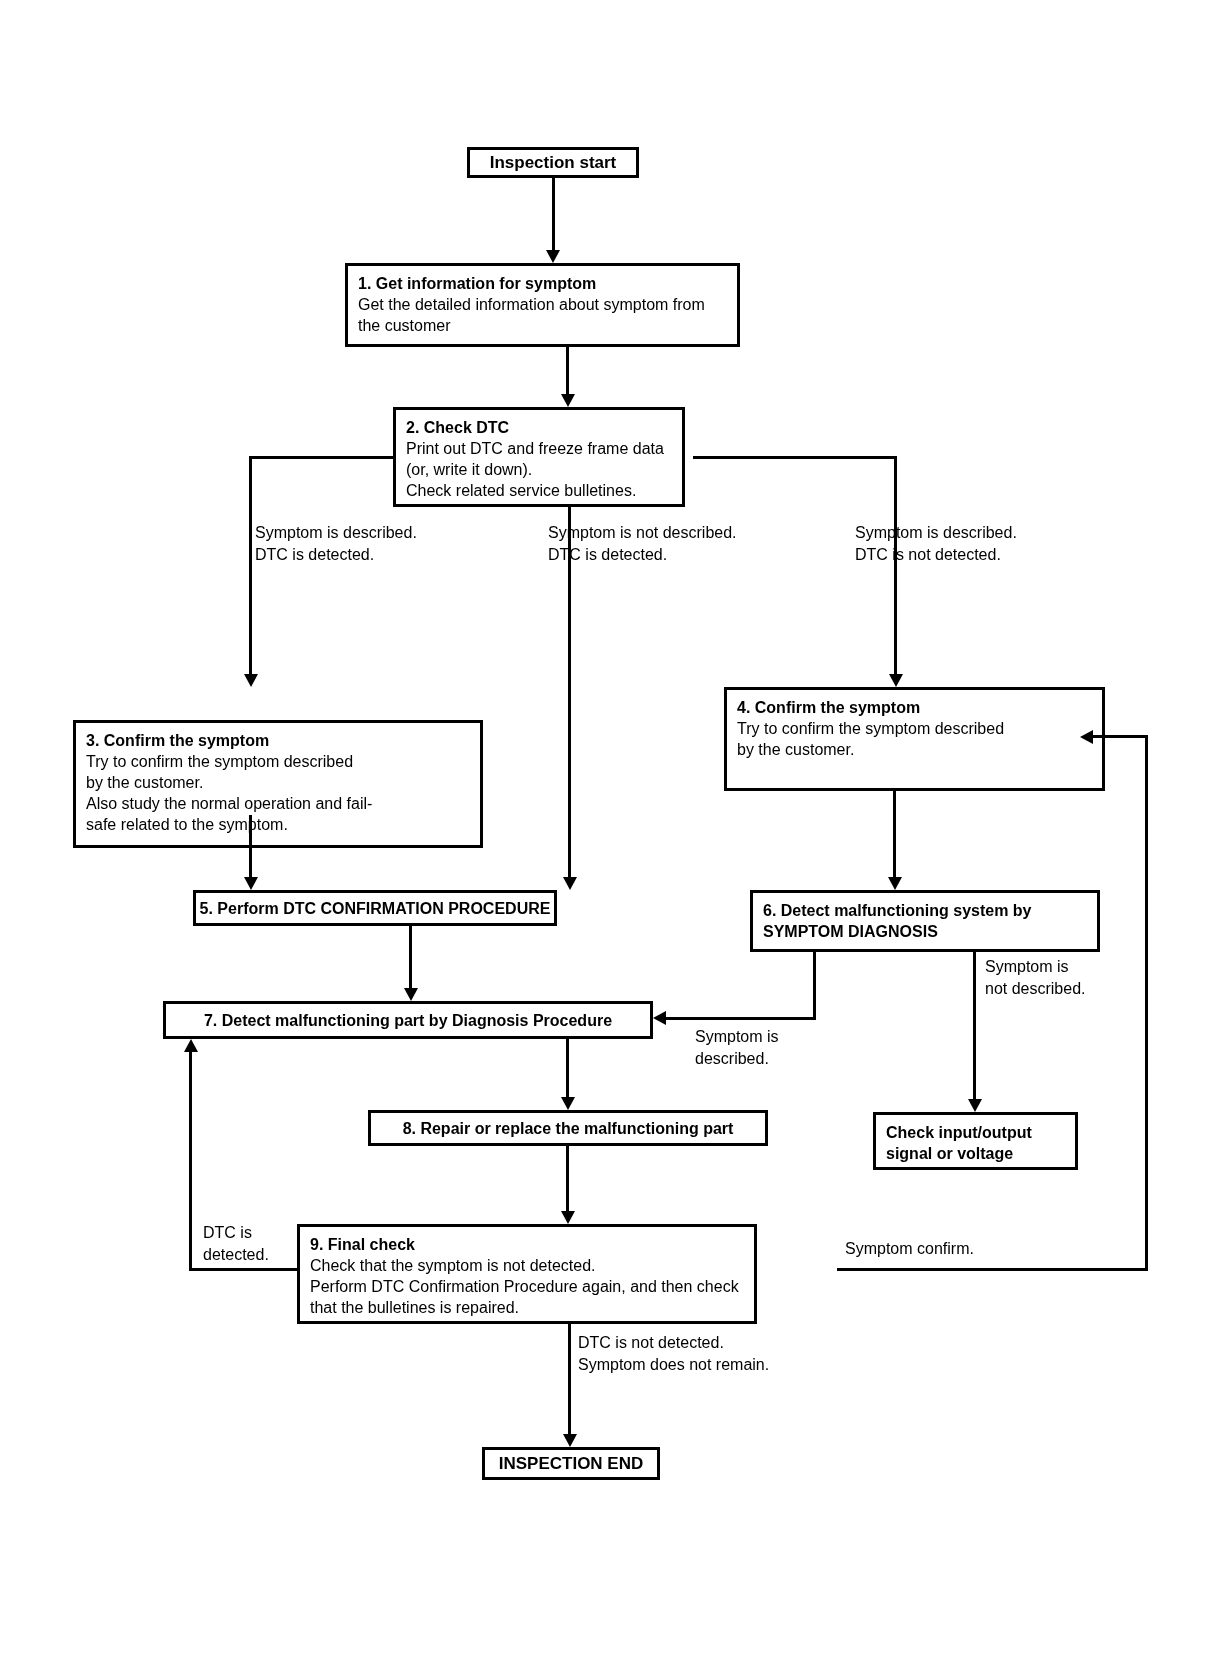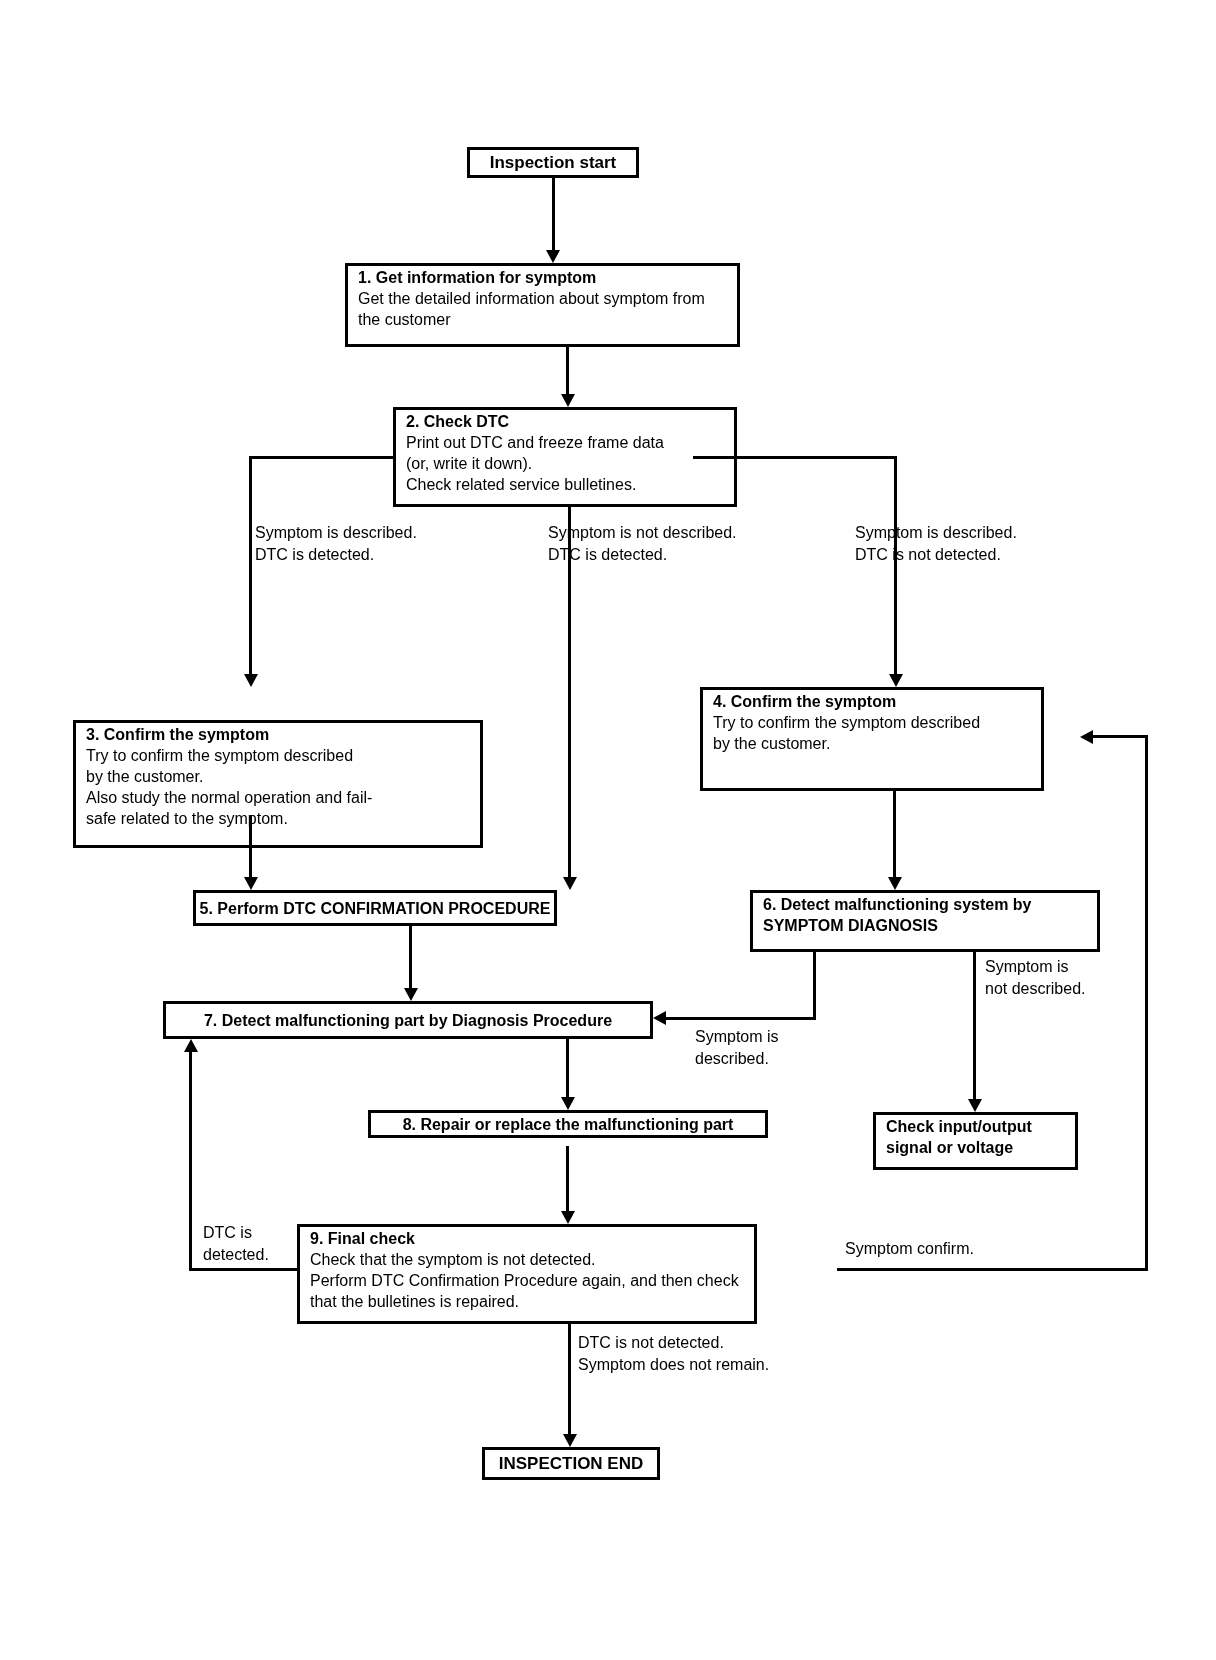--- a/index.html
+++ b/index.html
@@ -2,21 +2,21 @@
 <html><head>
 <meta charset="utf-8">
 <style>
   html,body { margin:0; padding:0; background:#ffffff; }
   .canvas {
     position:relative; width:1216px; height:1660px; background:#ffffff;
     font-family:"Liberation Sans", sans-serif; color:#000;
   }
   .node {
     position:absolute; border:3px solid #000; background:#fff;
-    box-sizing:border-box; padding:1px 10px; font-size:16px; line-height:21px;
+    box-sizing:border-box; padding:7px 10px; font-size:16px; line-height:21px;
   }
   .node .t { font-weight:bold; white-space:pre-line; }
   .node .b { white-space:pre-line; }
   .center {
     display:flex; align-items:center; justify-content:center;
     text-align:left; padding:0 6px;
   }
   .center .t { white-space:nowrap; }
   .big { font-size:17px; }
   .hline, .vline { position:absolute; background:#000; }
@@ -36,55 +36,55 @@
   <div class="node center big" style="left:467px;top:147px;width:172px;height:31px">
     <span class="t">Inspection start</span>
   </div>
 
   <div class="node" style="left:345px;top:263px;width:395px;height:84px">
     <div class="t">1. Get information for symptom</div>
     <div class="b">Get the detailed information about symptom from
 the customer</div>
   </div>
 
-  <div class="node" style="left:393px;top:407px;width:344px;height:100px">
+  <div class="node" style="left:393px;top:407px;width:292px;height:100px">
     <div class="t">2. Check DTC</div>
     <div class="b">Print out DTC and freeze frame data
 (or, write it down).
 Check related service bulletines.</div>
   </div>
 
   <div class="node" style="left:73px;top:720px;width:410px;height:128px">
     <div class="t">3. Confirm the symptom</div>
     <div class="b">Try to confirm the symptom described
 by the customer.
 Also study the normal operation and fail-
 safe related to the symptom.</div>
   </div>
 
-  <div class="node" style="left:700px;top:687px;width:344px;height:104px">
+  <div class="node" style="left:724px;top:687px;width:381px;height:104px">
     <div class="t">4. Confirm the symptom</div>
     <div class="b">Try to confirm the symptom described
 by the customer.</div>
   </div>
 
   <div class="node center" style="left:193px;top:890px;width:364px;height:36px">
     <span class="t">5. Perform DTC CONFIRMATION PROCEDURE</span>
   </div>
 
   <div class="node" style="left:750px;top:890px;width:350px;height:62px">
     <div class="t">6. Detect malfunctioning system by
 SYMPTOM DIAGNOSIS</div>
   </div>
 
   <div class="node center" style="left:163px;top:1001px;width:490px;height:38px">
     <span class="t">7. Detect malfunctioning part by Diagnosis Procedure</span>
   </div>
 
-  <div class="node center" style="left:368px;top:1110px;width:400px;height:28px">
+  <div class="node center" style="left:368px;top:1110px;width:400px;height:36px">
     <span class="t">8. Repair or replace the malfunctioning part</span>
   </div>
 
   <div class="node" style="left:873px;top:1112px;width:205px;height:58px">
     <div class="t">Check input/output
 signal or voltage</div>
   </div>
 
   <div class="node" style="left:297px;top:1224px;width:460px;height:100px">
     <div class="t">9. Final check</div>

